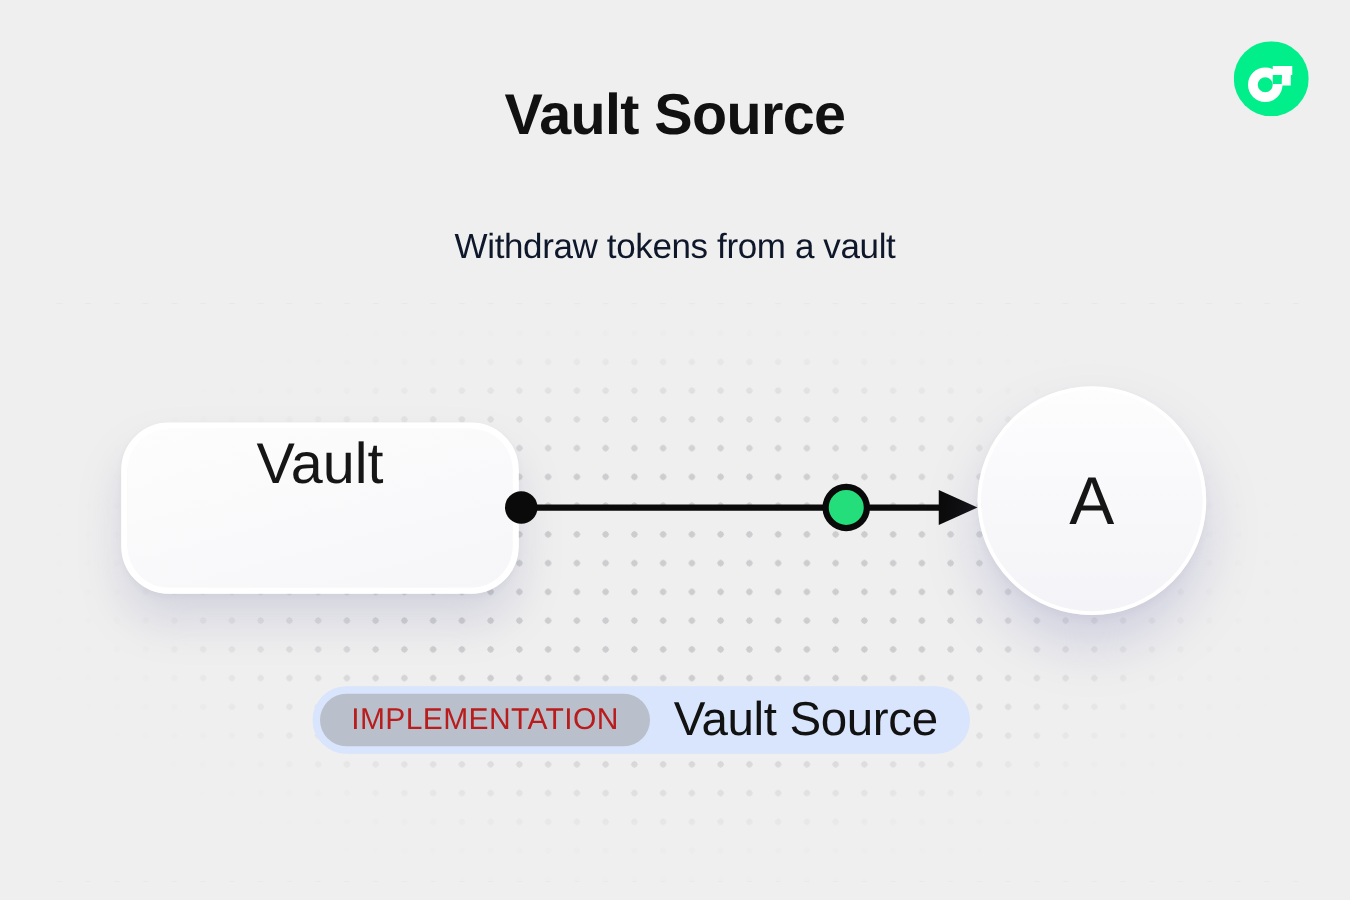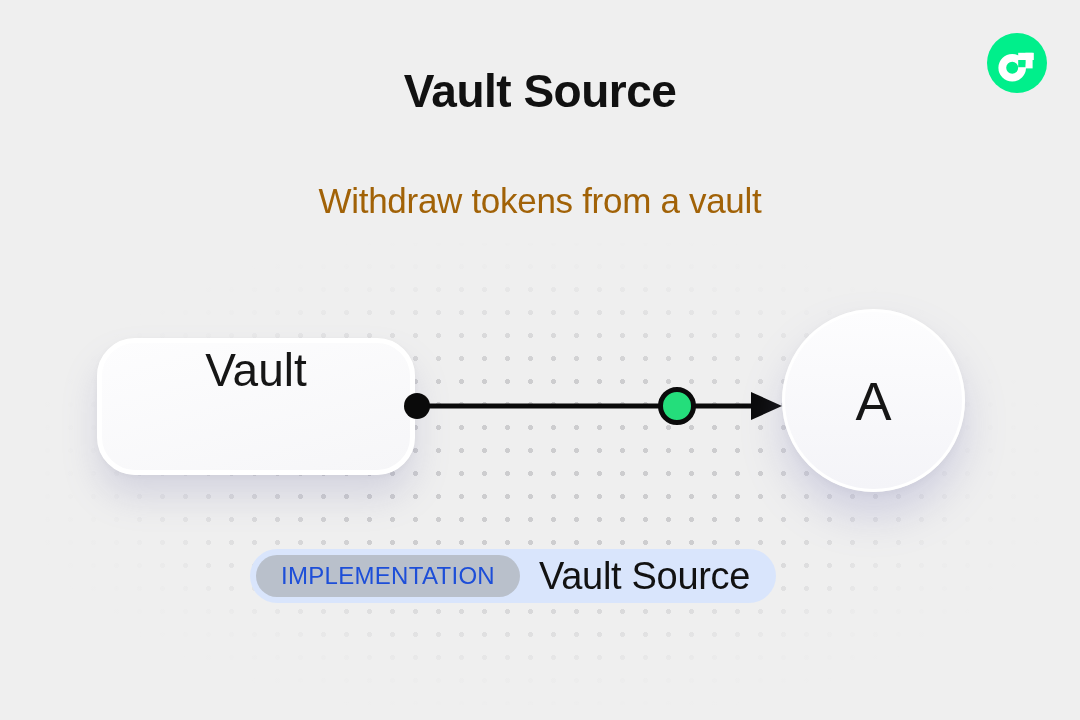--- a/index.html
+++ b/index.html
@@ -25,21 +25,21 @@
 
   .logo{position:absolute;top:33px;right:33px;width:60px;height:60px;}
 
   .title{
     position:absolute;left:0;top:64px;width:1080px;margin:0;
     text-align:center;font-size:46px;font-weight:800;color:#111;
     letter-spacing:-0.5px;line-height:1.2;
   }
   .subtitle{
     position:absolute;left:0;top:180px;width:1080px;margin:0;
-    text-align:center;font-size:35px;font-weight:400;color:#a16207;
+    text-align:center;font-size:28px;font-weight:400;color:#0f172a;
     letter-spacing:-0.3px;line-height:1.2;
   }
 
   .vault-node{
     position:absolute;left:97px;top:338px;width:318px;height:137px;
     box-sizing:border-box;
     border:5px solid #ffffff;border-radius:38px;
     background:linear-gradient(165deg,#fdfdfe 0%,#f6f6f8 100%);
     box-shadow:0 22px 35px rgba(125,125,175,0.22), 0 2px 6px rgba(0,0,0,0.04);
     display:flex;align-items:flex-start;justify-content:center;
@@ -62,21 +62,21 @@
     position:absolute;left:250px;top:549px;height:54px;
     box-sizing:border-box;
     background:#d9e5fc;border-radius:27px;
     display:inline-flex;align-items:center;
     padding:0 26px 0 6px;gap:19px;
   }
   .badge .tag{
     height:42px;border-radius:21px;background:#b9c0cb;
     display:inline-flex;align-items:center;
     padding:0 25px;
-    font-size:24px;font-weight:500;color:#1d4ed8;letter-spacing:0.3px;
+    font-size:24px;font-weight:500;color:#b91c1c;letter-spacing:0.3px;
     white-space:nowrap;
   }
   .badge .badge-label{
     font-size:38px;font-weight:400;color:#121212;letter-spacing:-0.3px;
     white-space:nowrap;
   }
 </style>
 </head>
 <body>
 

